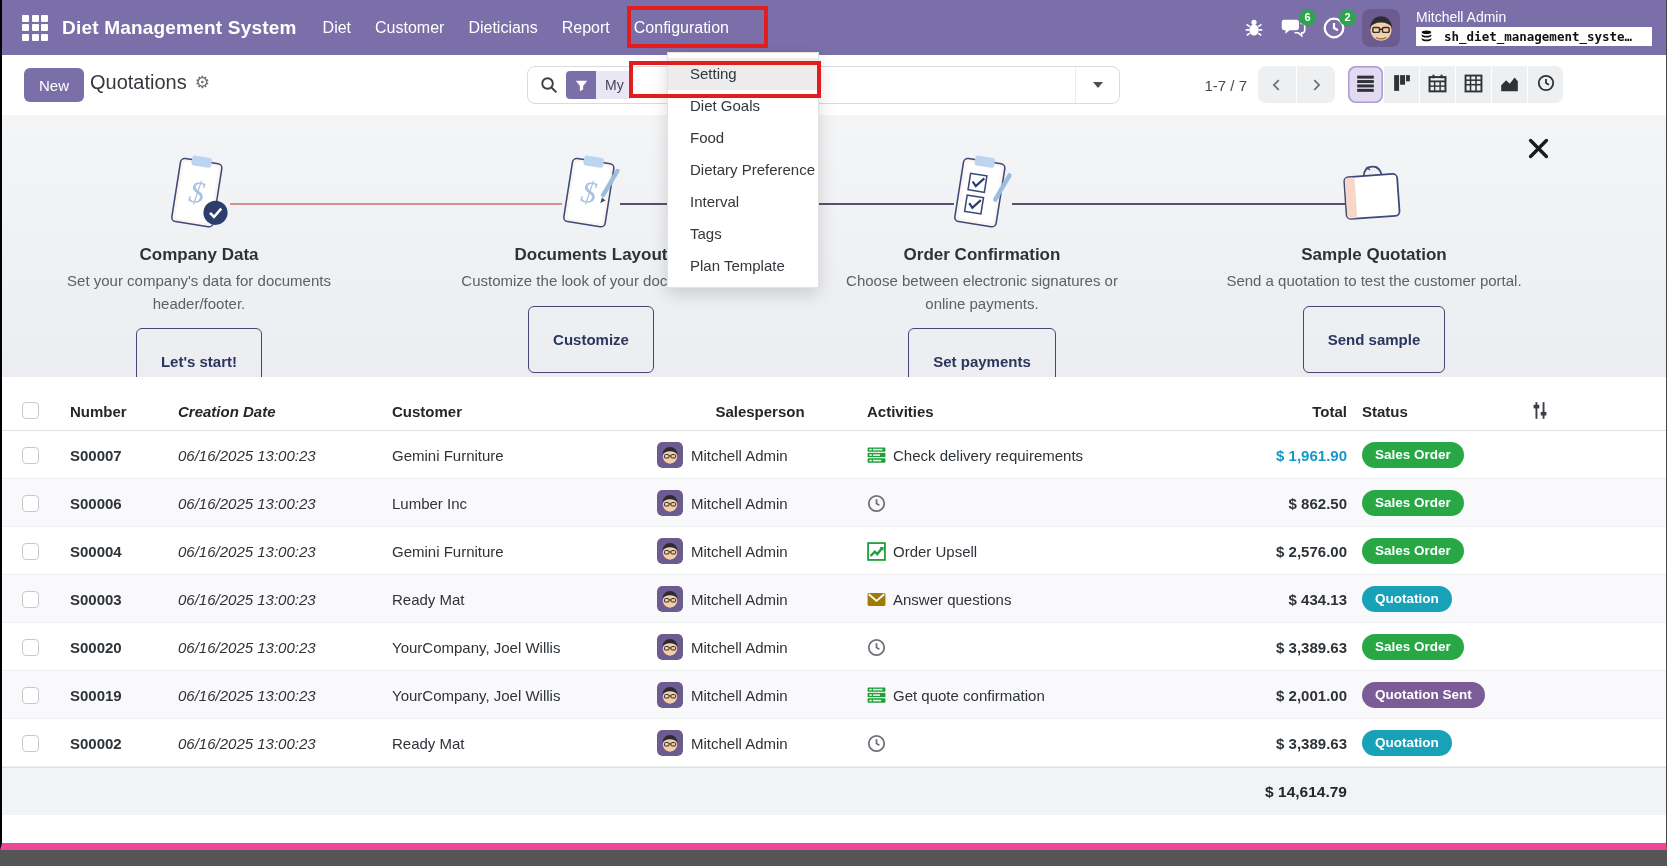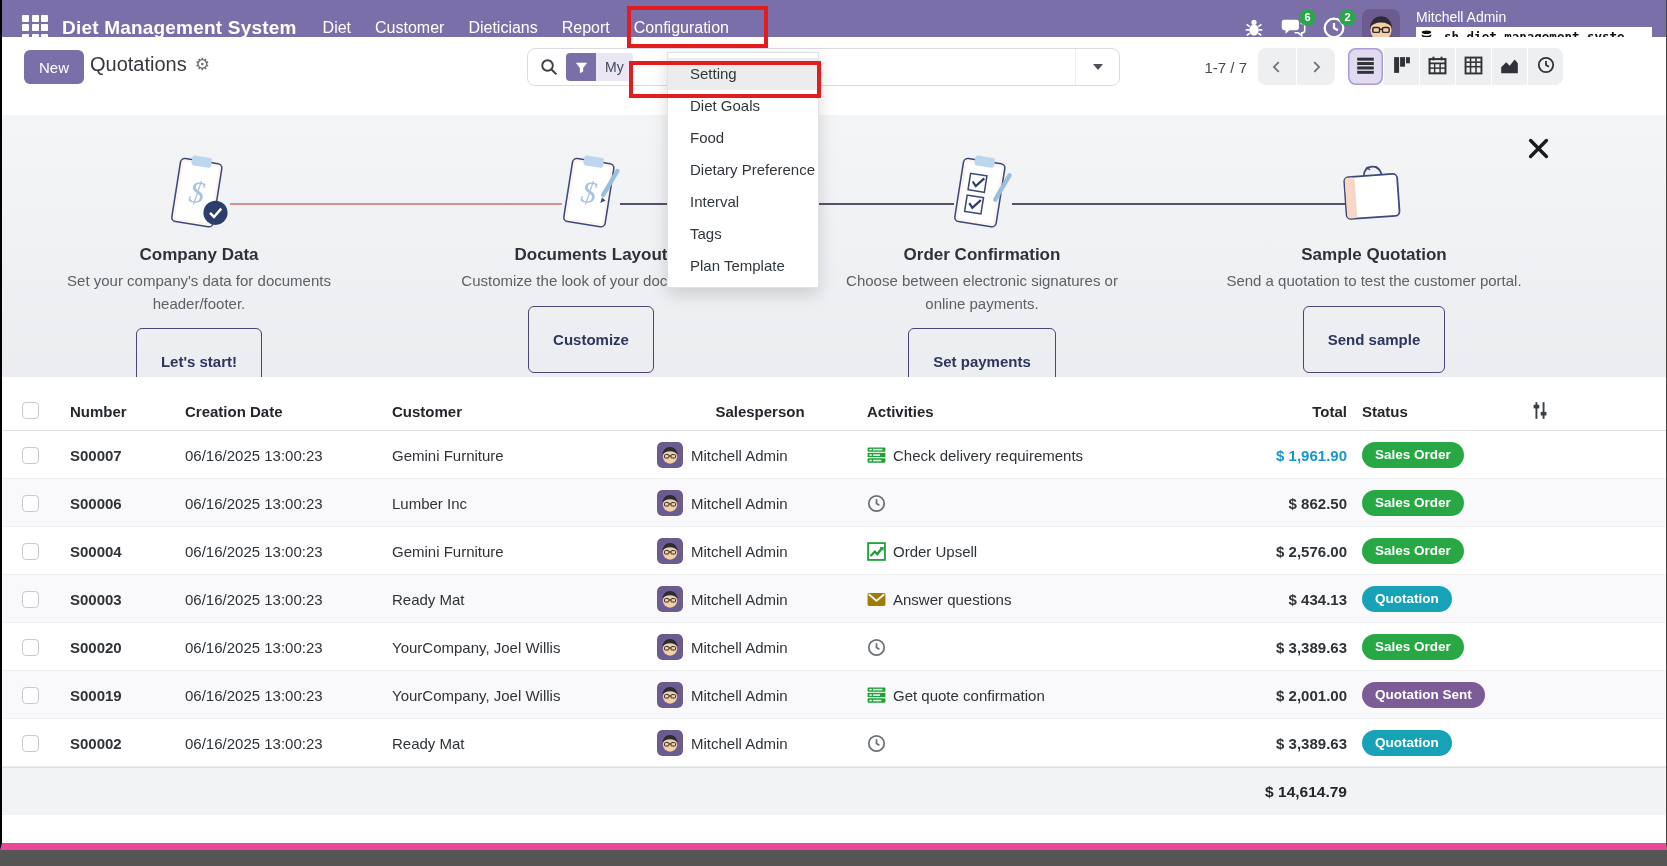--- a/index.html
+++ b/index.html
@@ -24,21 +24,21 @@
     font-size:11px;font-weight:700;min-width:17px;height:17px;line-height:17px;text-align:center;
     border-radius:9px;padding:0 2px;}
   .avatar-lg{width:38px;height:38px;border-radius:8px;overflow:hidden;flex:none;}
   .user-col{display:flex;flex-direction:column;gap:2px;min-width:236px;}
   .user-name{font-size:14px;color:#fff;}
   .db-pill{background:#fff;color:#111;font-family:"DejaVu Sans Mono",monospace;font-size:12.5px;
     font-weight:700;padding:2px 5px;display:flex;align-items:center;gap:12px;max-width:236px;
     white-space:nowrap;overflow:hidden;}
   .db-pill .txt{overflow:hidden;text-overflow:ellipsis;}
   
-  .control-panel{position:absolute;top:37px;left:0;right:0;height:60px;background:#fff;}
+  .control-panel{position:absolute;top:55px;left:0;right:0;height:60px;background:#fff;}
   .new-btn{position:absolute;left:22px;top:13px;height:34px;padding:0 15px;background:var(--brand,#7a6fa8);
     border:none;border-radius:6px;color:#fff;font-size:15px;font-family:inherit;cursor:pointer;}
   .cp-title{position:absolute;left:88px;top:16px;font-size:20px;color:#35393e;display:flex;align-items:center;gap:8px;}
   .gear{font-size:17px;color:#6a6f75;cursor:pointer;}
   .searchbox{position:absolute;left:525px;top:11px;width:593px;height:38px;border:1px solid #d9dbe0;
     border-radius:8px;background:#fff;display:flex;align-items:center;}
   .searchbox .mag{margin:0 8px 0 12px;display:flex;}
   .facet{display:flex;align-items:stretch;height:28px;border-radius:4px;overflow:hidden;}
   .facet-ico{width:30px;background:var(--brand,#7a6fa8);display:flex;align-items:center;justify-content:center;}
   .facet-val{background:#eae6f4;color:#41465c;font-size:14px;display:flex;align-items:center;padding:8px 9px;}
@@ -83,21 +83,21 @@
   .anno-setting{left:627px;top:61px;width:192px;height:37px;}
   
   .tablewrap{position:absolute;top:377px;left:0;right:0;bottom:0;background:#fff;}
   .thead{position:relative;height:54px;border-bottom:1px solid #e2e3e6;}
   .thead .cell{position:absolute;bottom:10px;font-size:15px;font-weight:700;color:#23272b;}
   .trow{position:relative;height:48px;border-bottom:1px solid #eeeff1;cursor:pointer;}
   .trow:nth-child(even){background:#f9f9fb;}
   .trow .cell{position:absolute;top:0;height:48px;display:flex;align-items:center;font-size:15px;color:#2e3338;}
   .c-check{left:20px;}
   .c-number{left:68px;width:100px;font-weight:700;color:#22262a;}
-  .c-date{left:183px;width:214px;}
+  .c-date{left:176px;width:214px;font-style:italic;}
   .c-customer{left:390px;width:260px;}
   .c-sales{left:655px;width:206px;gap:8px;text-align:center;}
   .c-activity{left:865px;width:430px;gap:7px;}
   .c-total{left:1150px;width:195px;justify-content:flex-end;text-align:right;font-weight:700;}
   .c-total.blue{color:var(--total-blue,#1797c7);}
   .c-status{left:1360px;width:160px;}
   .thead .c-check{bottom:8px;}
   .thead .c-total{display:block;text-align:right;}
   .checkbox{width:17px;height:17px;border:1.5px solid #c6c9ce;border-radius:4px;background:#fff;display:inline-block;}
   .avatar-sm{width:26px;height:26px;border-radius:5px;overflow:hidden;flex:none;}

